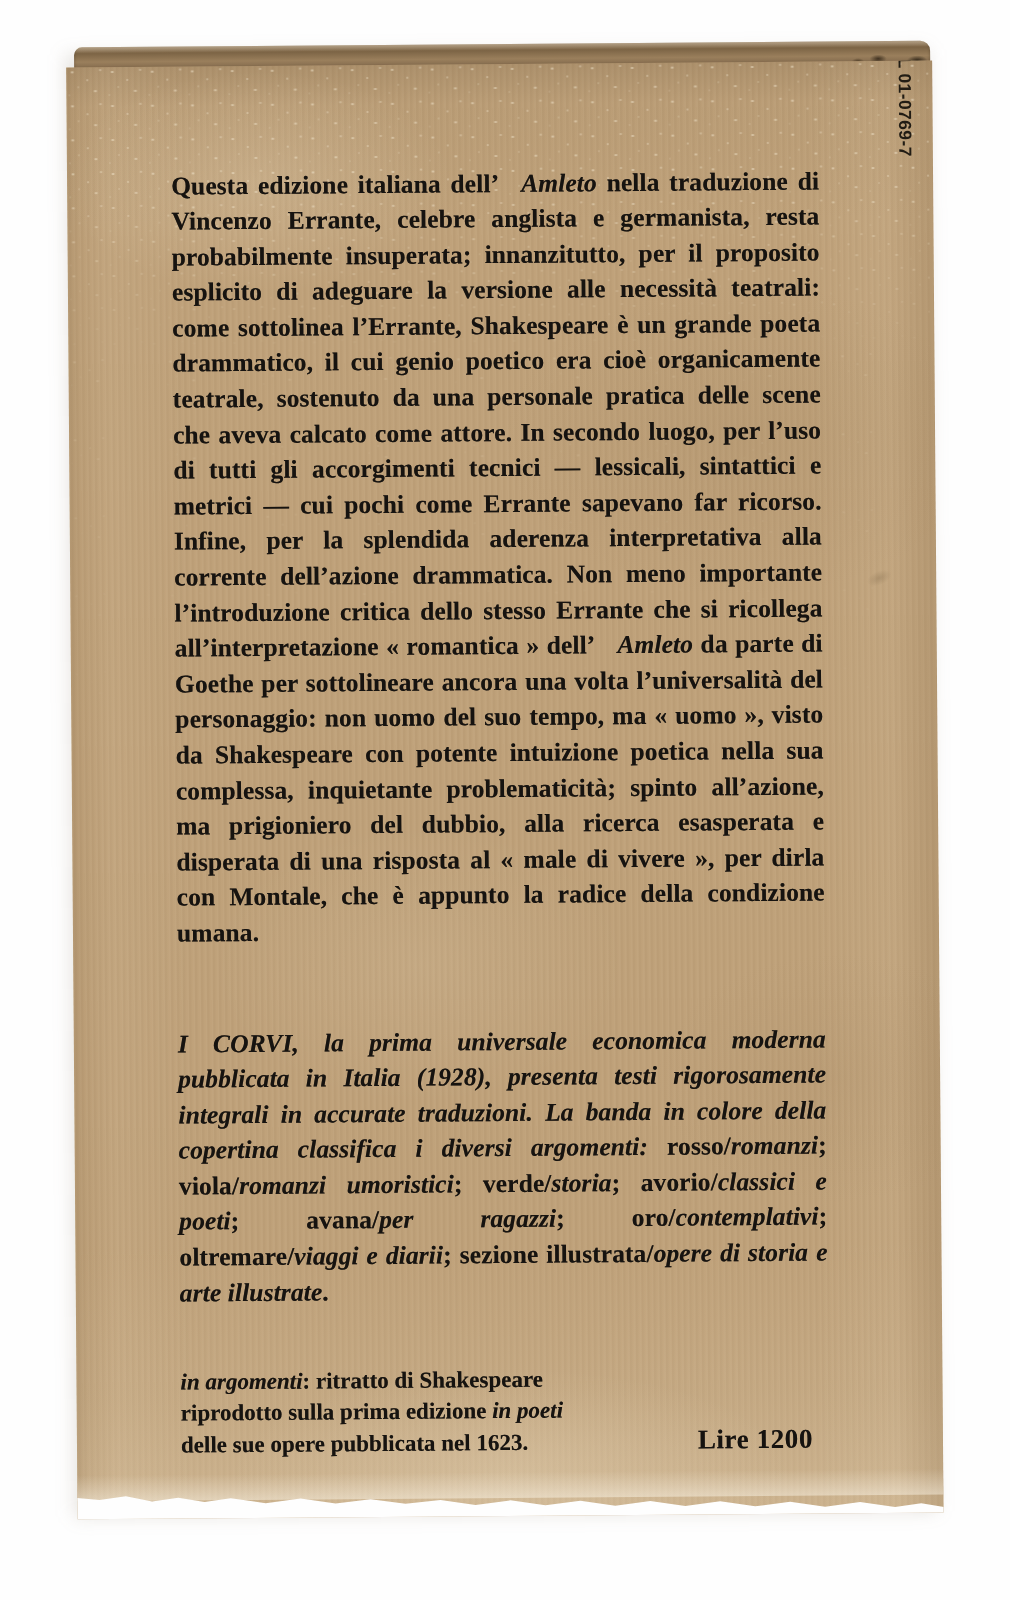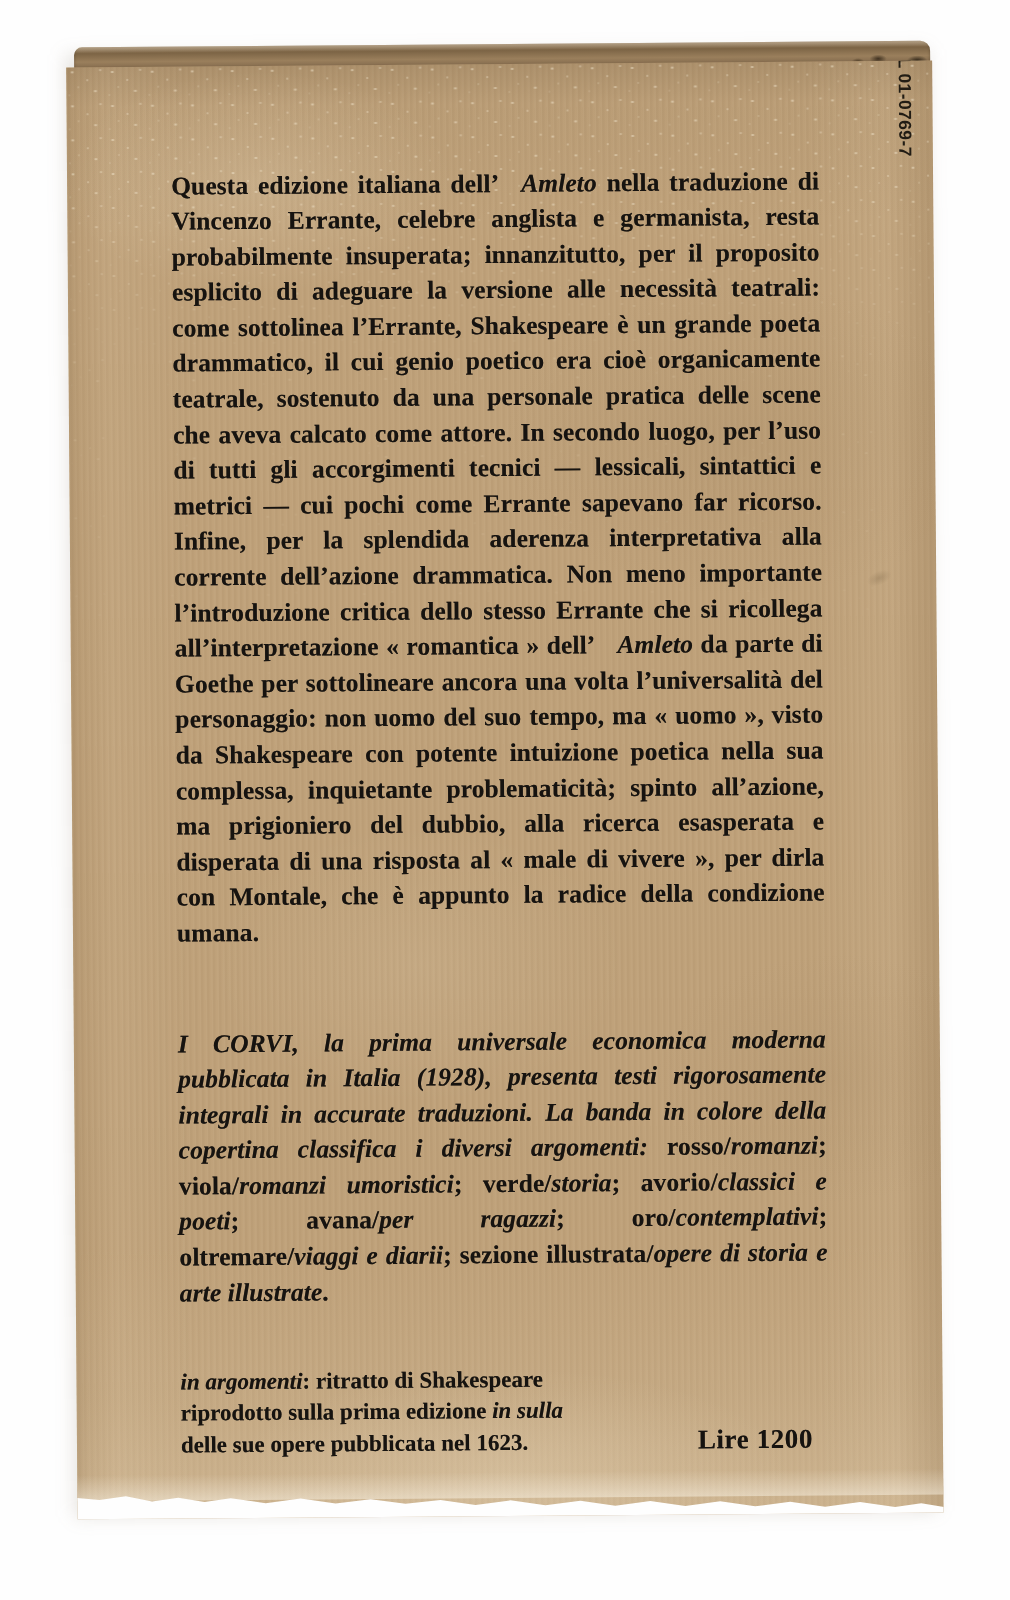--- a/index.html
+++ b/index.html
@@ -308,21 +308,21 @@
       <div class="scuff"></div>
 
       <div class="content">
 
         <p class="blurb"><span>Questa edizione italiana dell’</span><i>Amleto</i><span> nella traduzione di Vincenzo Errante, celebre anglista e germanista, resta probabilmente insuperata; innanzitutto, per il proposito esplicito di adeguare la versione alle necessità teatrali: come sottolinea l’Errante, Shakespeare è un grande poeta drammatico, il cui genio poetico era cioè organicamente teatrale, sostenuto da una personale pratica delle scene che aveva calcato come attore. In secondo luogo, per l’uso di tutti gli accorgimenti tecnici — lessicali, sintattici e metrici — cui pochi come Errante sapevano far ricorso. Infine, per la splendida aderenza interpretativa alla corrente dell’azione drammatica. Non meno importante l’introduzione critica dello stesso Errante che si ricollega all’interpretazione « romantica » dell’</span><i>Amleto</i><span> da parte di Goethe per sottolineare ancora una volta l’universalità del personaggio: non uomo del suo tempo, ma « uomo », visto da Shakespeare con potente intuizione poetica nella sua complessa, inquietante problematicità; spinto all’azione, ma prigioniero del dubbio, alla ricerca esasperata e disperata di una risposta al « male di vivere », per dirla con Montale, che è appunto la radice della condizione umana.</span></p>
 
         <p class="series-note"><span>I CORVI</span><span>, la prima universale economica moderna pubblicata in Italia (1928), presenta testi rigorosamente integrali in accurate traduzioni. La banda in colore della copertina classifica i diversi argomenti: </span><span id="color-list"><span class="up">rosso</span><span class="up">/</span><span>romanzi</span><span class="up">; </span><span class="up">viola</span><span class="up">/</span><span>romanzi umoristici</span><span class="up">; </span><span class="up">verde</span><span class="up">/</span><span>storia</span><span class="up">; </span><span class="up">avorio</span><span class="up">/</span><span>classici e poeti</span><span class="up">; </span><span class="up">avana</span><span class="up">/</span><span>per ragazzi</span><span class="up">; </span><span class="up">oro</span><span class="up">/</span><span>contemplativi</span><span class="up">; </span><span class="up">oltremare</span><span class="up">/</span><span>viaggi e diarii</span><span class="up">; </span><span class="up">sezione illustrata</span><span class="up">/</span><span>opere di storia e arte illustrate</span><span class="up">.</span></span></p>
 
         <div class="colophon">
           <div><i>in argomenti</i><span>: ritratto di Shakespeare</span></div>
-          <div><span>riprodotto sulla prima edizione </span><i>in sulla</i></div>
+          <div><span>riprodotto sulla prima edizione </span><i>in poeti</i></div>
           <div class="colophon-last">
             <span>delle sue opere pubblicata nel 1623.</span>
             <span class="price">Lire 1200</span>
           </div>
         </div>
 
         <div class="cat-code">CL 01-0769-7</div>
 
       </div>
 

